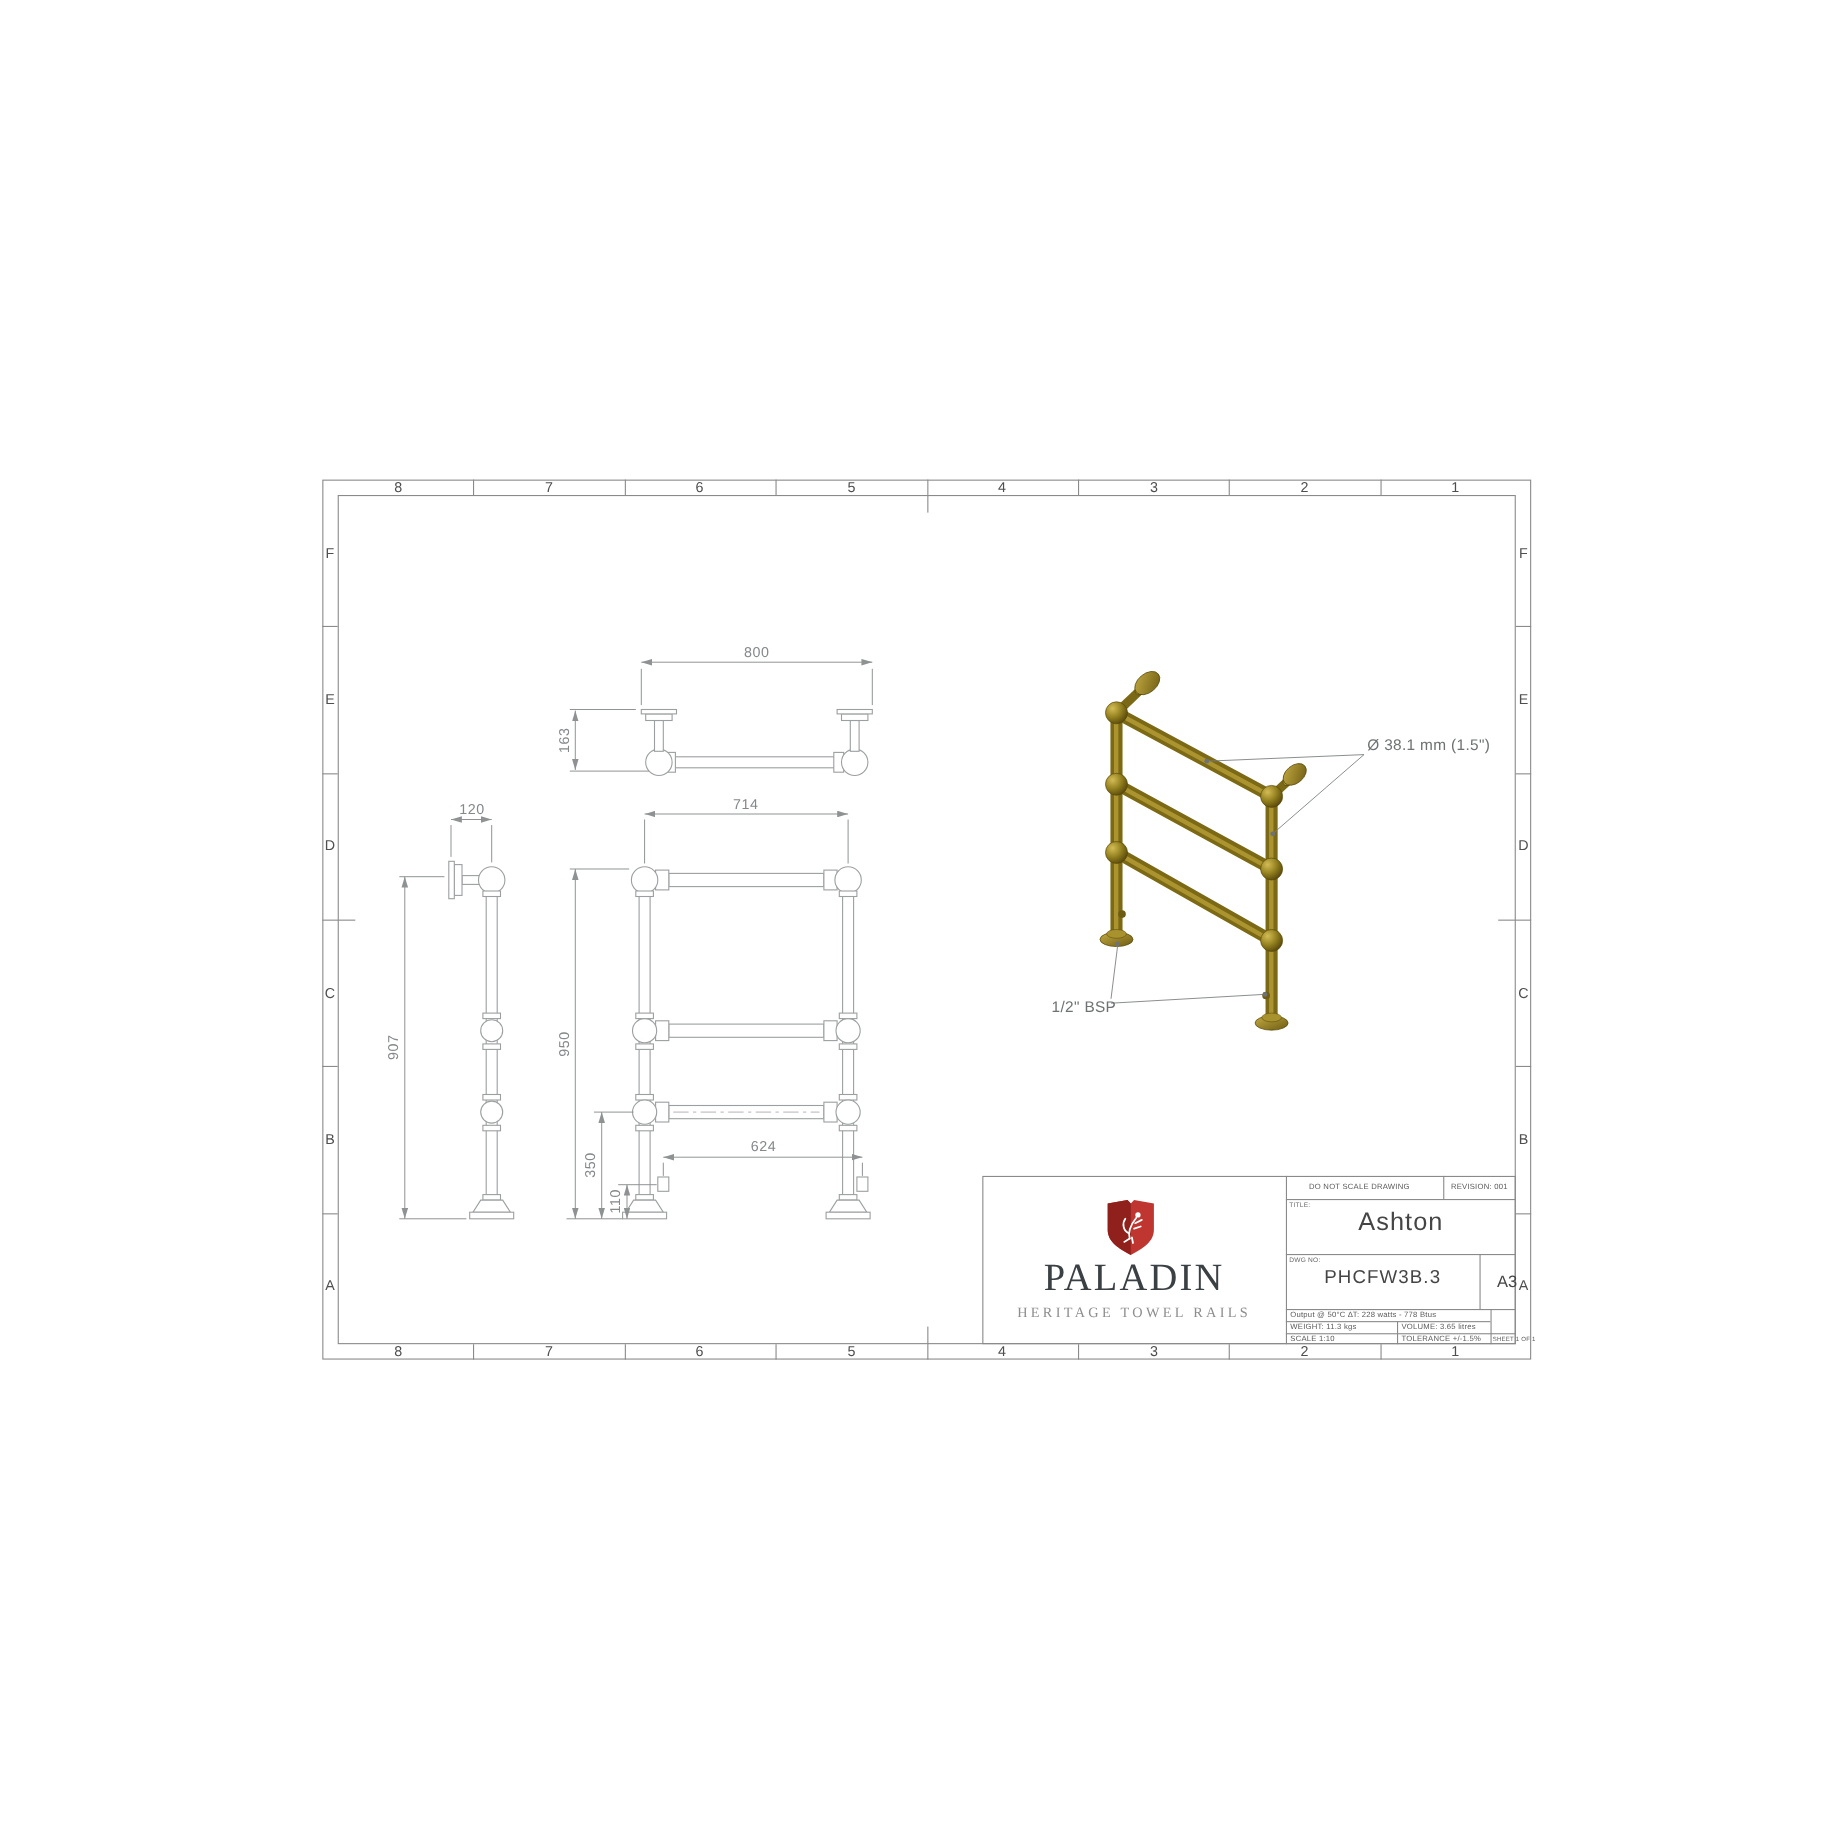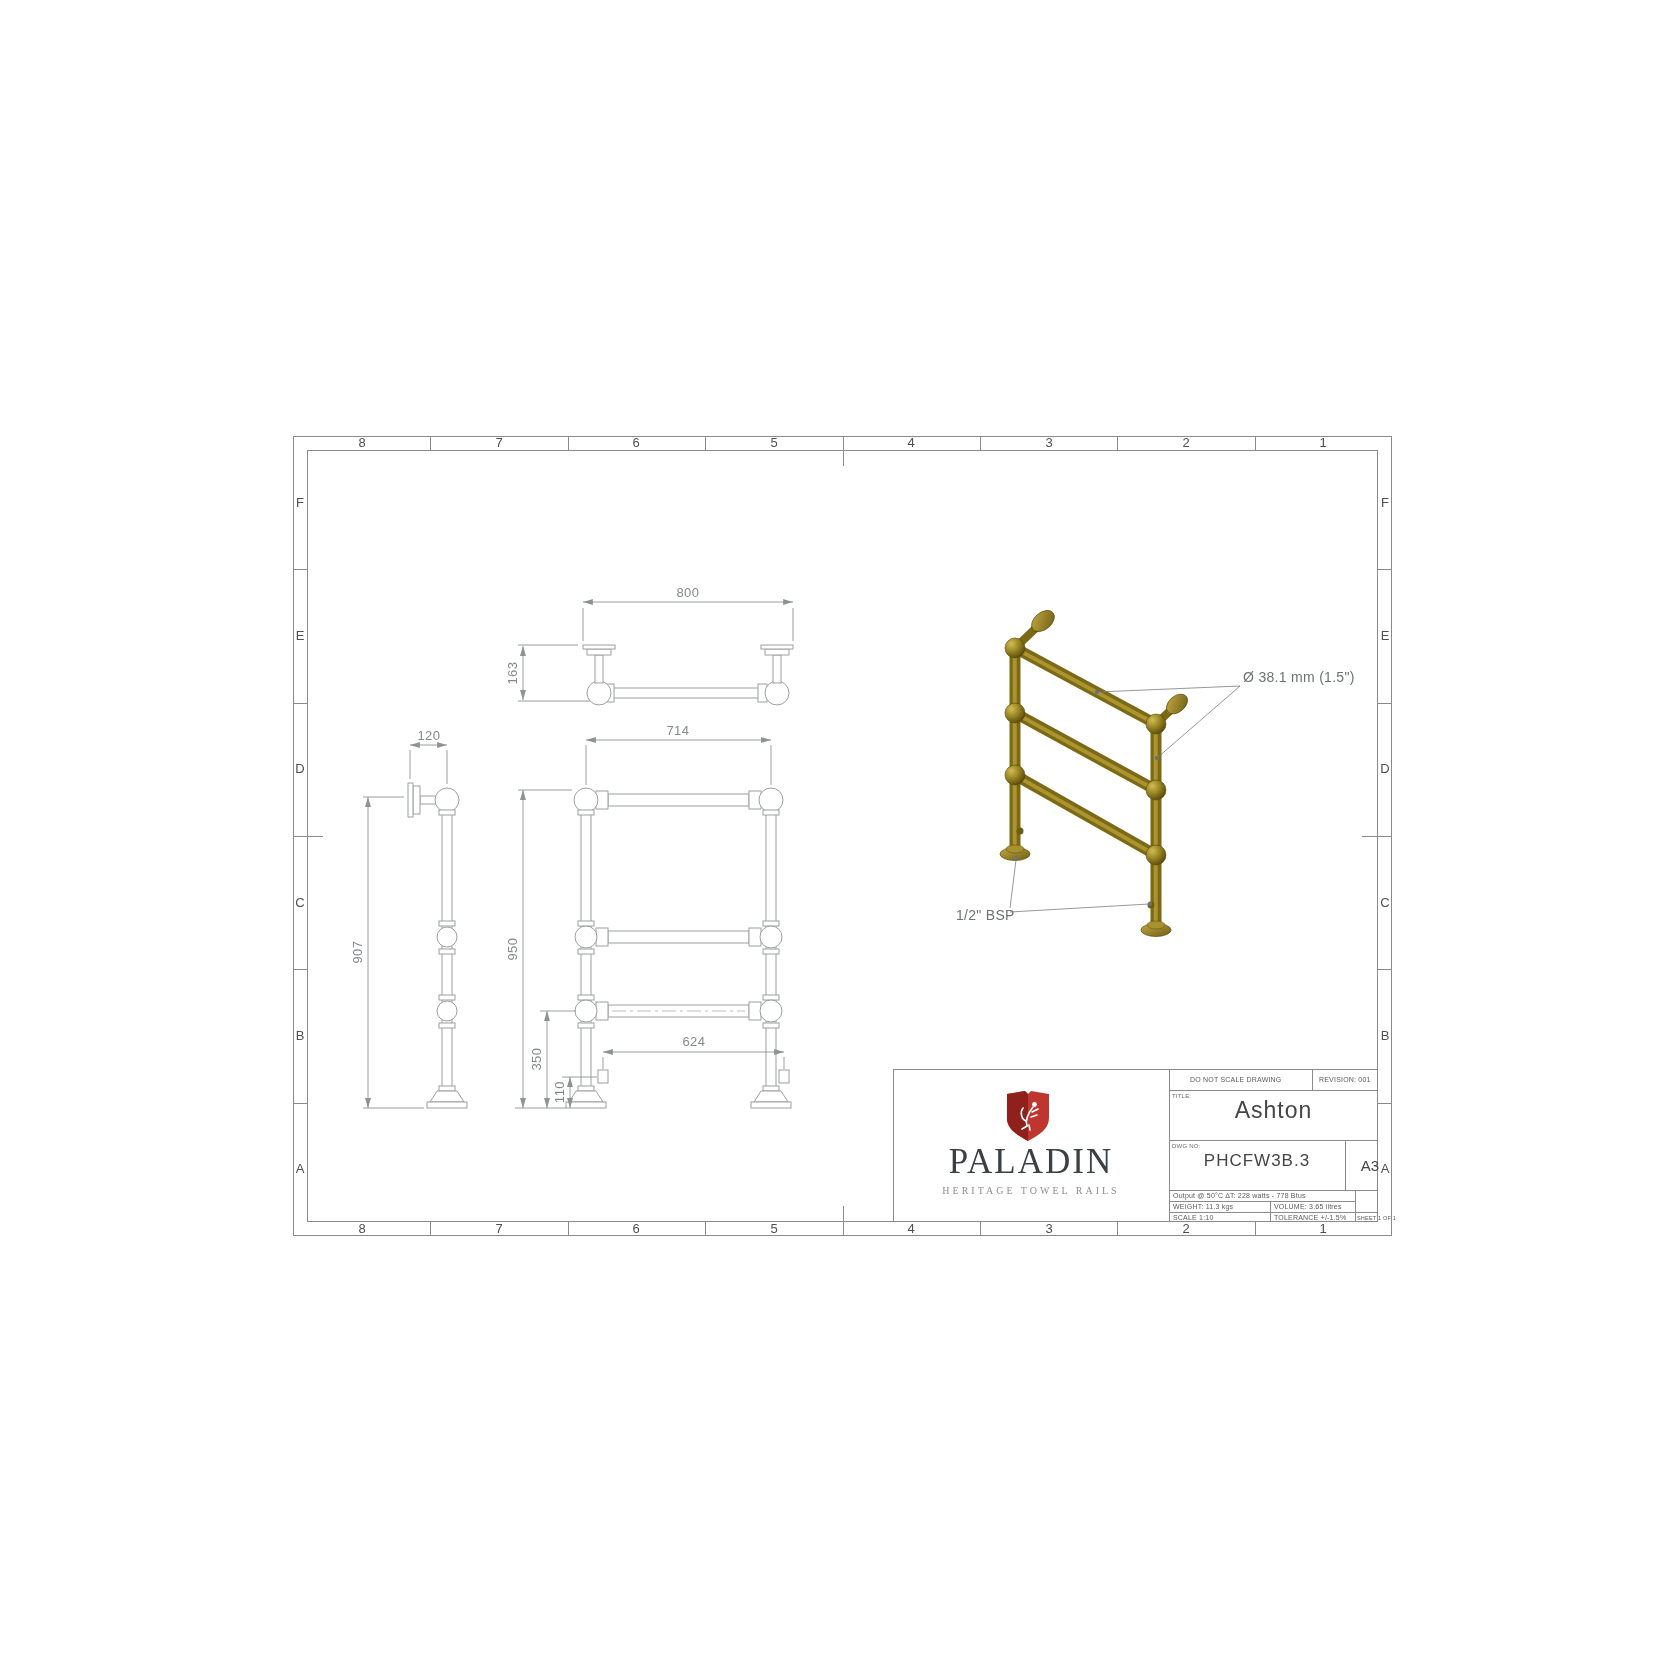--- a/index.html
+++ b/index.html
@@ -11,21 +11,21 @@
   .tickv{position:absolute;width:1px;background:#8a8a8a;}
   .tickh{position:absolute;height:1px;background:#8a8a8a;}
   .tbline-v{position:absolute;width:1px;background:#8a8a8a;}
   .tbline-h{position:absolute;height:1px;background:#8a8a8a;}
   .tb-small{position:absolute;font-size:7px;color:#5a5a5a;letter-spacing:.2px;white-space:nowrap;}
   .tb-micro{position:absolute;font-size:6px;color:#6a6a6a;letter-spacing:.2px;white-space:nowrap;}
   .tb-title{position:absolute;font-size:23px;color:#454545;letter-spacing:1px;text-align:center;}
   .tb-dwg{position:absolute;font-size:17px;color:#454545;letter-spacing:1px;text-align:center;}
   .tb-a3{position:absolute;font-size:15px;color:#454545;text-align:center;}
   .brand{position:absolute;font-family:"Liberation Serif", serif;font-size:35px;letter-spacing:2px;color:#3b4045;text-align:center;}
-  .tagline{position:absolute;font-family:"Liberation Serif", serif;font-size:10px;letter-spacing:3px;color:#8e8e8e;text-align:center;}
+  .tagline{position:absolute;font-family:"Liberation Serif", serif;font-size:13px;letter-spacing:3px;color:#8e8e8e;text-align:center;}
   svg text{font-family:"Liberation Sans", sans-serif;}
   .dimtxt{font-size:13px;fill:#85898b;letter-spacing:.5px;}
   .anntxt{font-size:14px;fill:#6e7273;letter-spacing:.3px;}
 </style>
 </head>
 <body>
 
 <div id="canvas">
 
   <div class="frame" style="left:293px;top:436px;width:1099px;height:800px;"></div>

